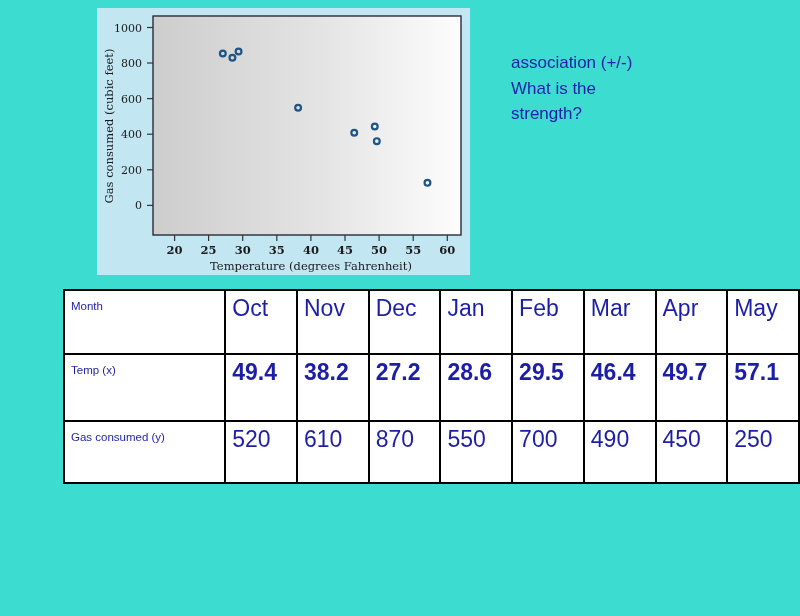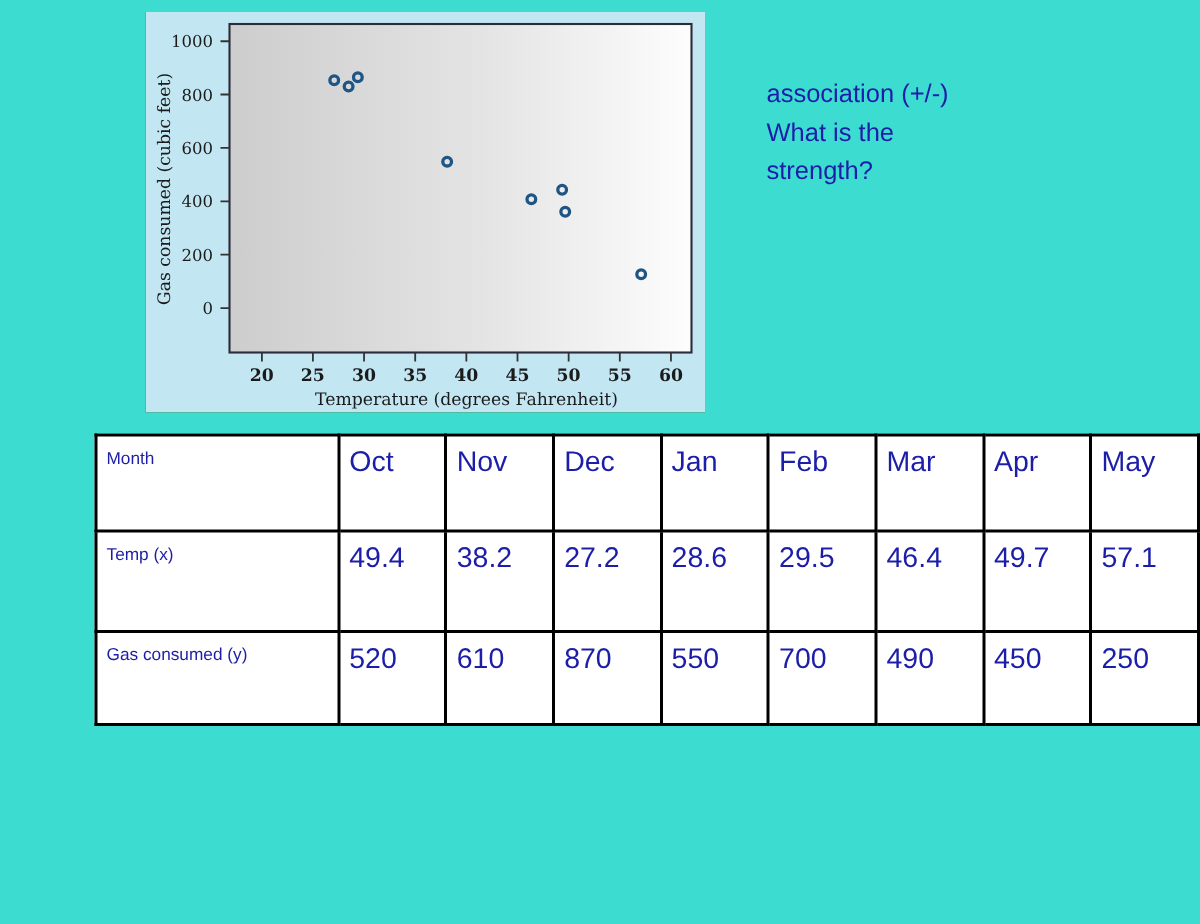--- a/index.html
+++ b/index.html
@@ -15,21 +15,21 @@
     position: relative;
   }
 
   
   #chart-figure {
     position: absolute;
     left: 97px;
     top: 8px;
     width: 373px;
     height: 267px;
-    background: #15803d;
+    background: #ffffff;
   }
   #chart-svg { display: block; width: 373px; height: 267px; }
 
   
   #question-text {
     position: absolute;
     left: 511px;
     top: 50px;
     width: 200px;
     color: #1d1ea8;
@@ -56,27 +56,27 @@
     color: #1d1ea8;
   }
   #data-table td.rowlabel {
     width: 156px;
     font-size: 11.5px;
     line-height: 15px;
     padding-top: 8px;
     white-space: nowrap;
   }
   #data-table td.datacell {
-    font-size: 19px;
+    font-size: 23px;
     line-height: 27px;
     width: 64px;
     word-break: break-all;
   }
   #data-table tr.r-month td.datacell { height: 58px; }
-  #data-table tr.r-temp  td.datacell { height: 61px; }
+  #data-table tr.r-temp  td.datacell { height: 61px; font-weight: bold; }
   #data-table tr.r-gas   td.datacell { height: 56px; }
 </style>
 </head>
 <body>
 
 <div id="chart-figure">
   <svg id="chart-svg" viewBox="0 0 373 267" xmlns="http://www.w3.org/2000/svg">
     <defs>
       <linearGradient id="panelgrad" x1="0" y1="0" x2="1" y2="0">
         <stop offset="0%" stop-color="#cdcdcd"></stop>

